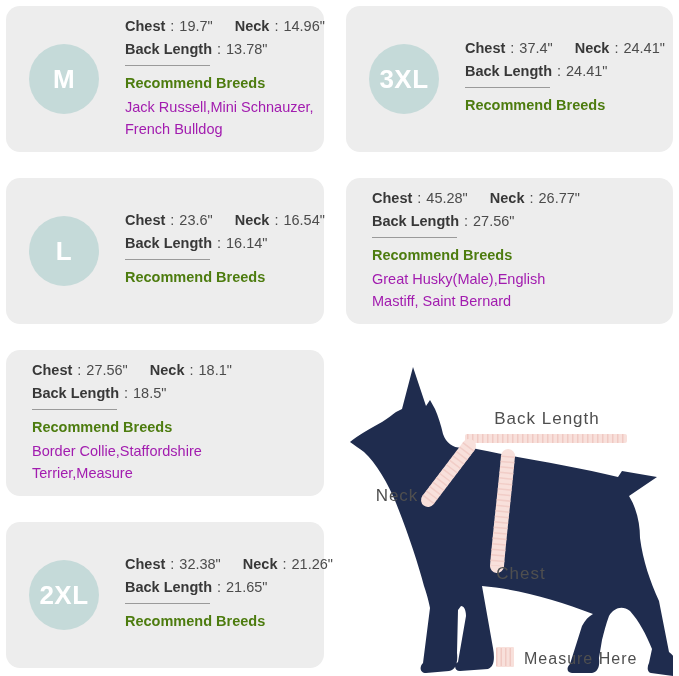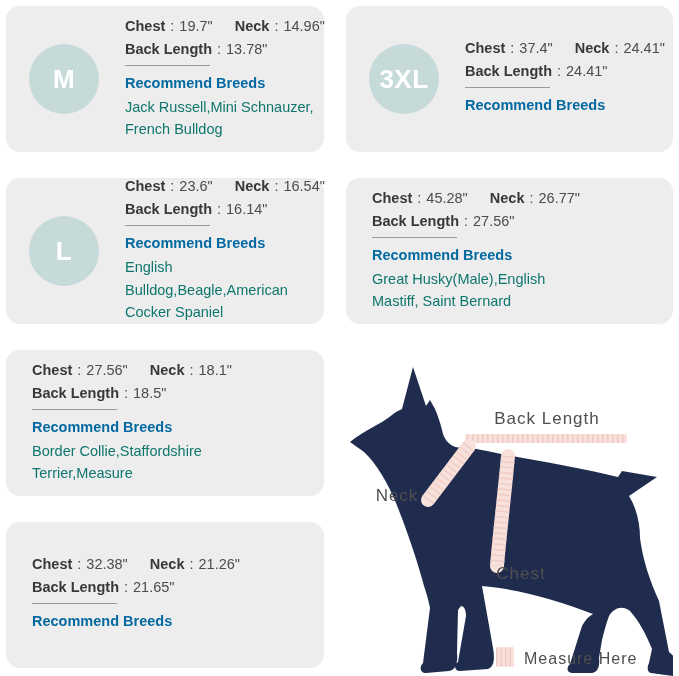--- a/index.html
+++ b/index.html
@@ -23,22 +23,22 @@
     display:flex;align-items:center;justify-content:center;
     margin-left:23px;flex:0 0 auto;
   }
   .card-text{margin-left:26px;font-size:14.5px;color:#4c4c4c;}
   .meas-row{margin-bottom:7px;white-space:nowrap;}
   .lbl{font-weight:bold;color:#383838;}
   .sep{margin:0 5px;color:#4c4c4c;}
   .val{color:#4c4c4c;}
   .meas-gap{margin-left:18px;}
   .divider{width:85px;border-top:1px solid #9a9a9a;margin:8px 0 9px 0;}
-  .rec-title{font-weight:bold;color:#0369a1;margin-bottom:5px;}
-  .breeds{max-width:198px;line-height:1.55;color:#0f766e;}
+  .rec-title{font-weight:bold;color:#4d7c0f;margin-bottom:5px;}
+  .breeds{max-width:198px;line-height:1.55;color:#a21caf;}
   .dog-figure{position:relative;height:326px;margin-top:0;}
   .dog-figure svg{position:absolute;left:0;top:0;}
   .diag-label{
     font-family:"Liberation Sans", sans-serif;
     font-size:17px;fill:#4f4f4f;letter-spacing:1px;
   }
   .diag-label-small{
     font-family:"Liberation Sans", sans-serif;
     font-size:16px;fill:#4f4f4f;letter-spacing:1px;
   }
@@ -71,40 +71,40 @@
       <div class="card-text">
         <div class="meas-row">
           <span class="lbl">Chest</span><span class="sep">:</span><span class="val">23.6"</span>
           <span class="meas-gap lbl">Neck</span><span class="sep">:</span><span class="val">16.54"</span>
         </div>
         <div class="meas-row">
           <span class="lbl">Back Length</span><span class="sep">:</span><span class="val">16.14"</span>
         </div>
         <div class="divider"></div>
         <div class="rec-title">Recommend Breeds</div>
-        <div class="breeds">English Bulldog,Beagle,American Cocker Spaniel</div>
       </div>
     </div>
 
     <div class="card">
       <div class="card-text">
         <div class="meas-row">
           <span class="lbl">Chest</span><span class="sep">:</span><span class="val">27.56"</span>
           <span class="meas-gap lbl">Neck</span><span class="sep">:</span><span class="val">18.1"</span>
         </div>
         <div class="meas-row">
           <span class="lbl">Back Length</span><span class="sep">:</span><span class="val">18.5"</span>
         </div>
         <div class="divider"></div>
         <div class="rec-title">Recommend Breeds</div>
         <div class="breeds">Border Collie,Staffordshire Terrier,Measure</div>
       </div>
     </div>
 
     <div class="card">
+      <div class="size-circle">2XL</div>
       <div class="card-text">
         <div class="meas-row">
           <span class="lbl">Chest</span><span class="sep">:</span><span class="val">32.38"</span>
           <span class="meas-gap lbl">Neck</span><span class="sep">:</span><span class="val">21.26"</span>
         </div>
         <div class="meas-row">
           <span class="lbl">Back Length</span><span class="sep">:</span><span class="val">21.65"</span>
         </div>
         <div class="divider"></div>
         <div class="rec-title">Recommend Breeds</div>

